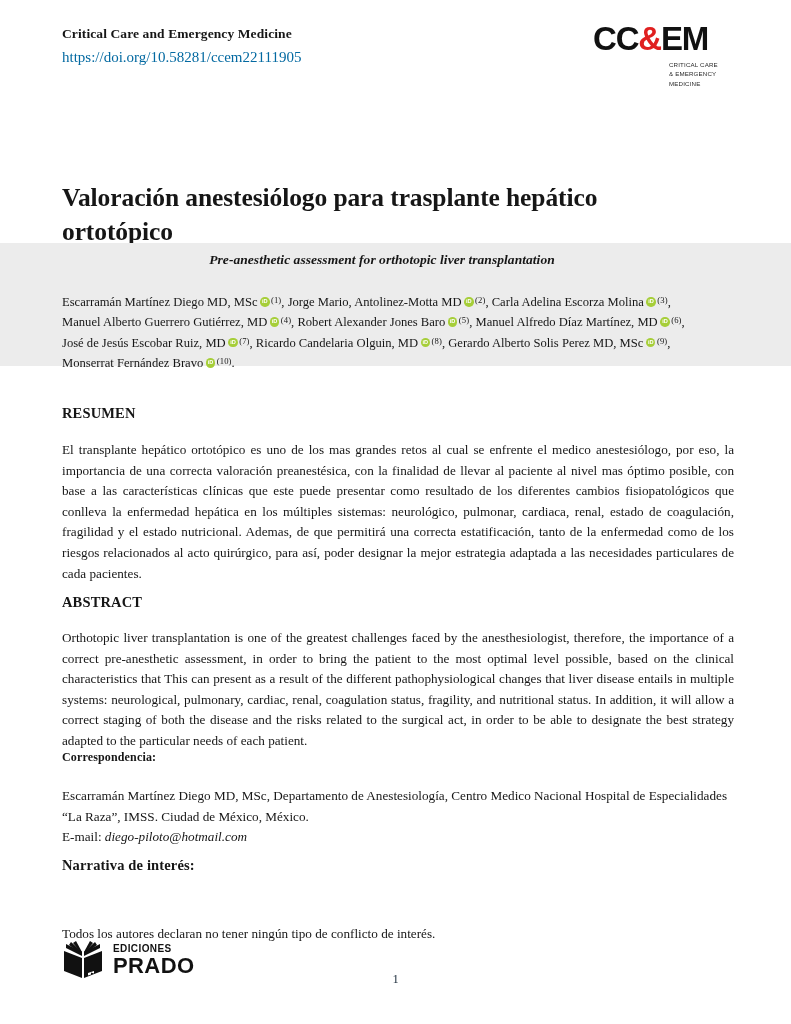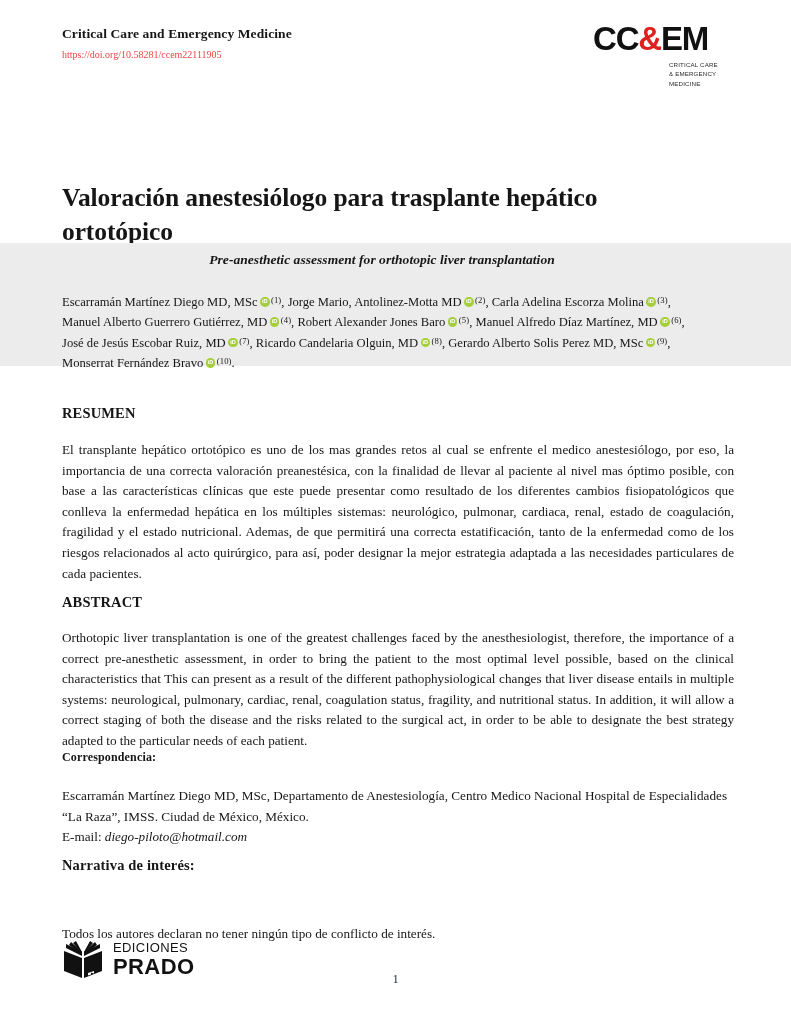--- a/index.html
+++ b/index.html
@@ -31,23 +31,23 @@
     top: 26px;
     width: 520px;
   }
   .journal-name {
     font-weight: bold;
     font-size: 13.5px;
     letter-spacing: 0.1px;
     line-height: 1.25;
   }
   .doi-line {
-    font-size: 10px;
+    font-size: 15px;
     margin-top: 6px;
-    color: #ef4444;
+    color: #0369a1;
   }
 
   .brand {
     position: absolute;
     right: 58px;
     top: 22px;
     width: 140px;
     text-align: left;
   }
   .brand-mark {
@@ -184,22 +184,22 @@
     align-items: center;
     gap: 9px;
   }
   .book-icon { display: block; }
   .pub-name {
     font-family: "Liberation Sans", sans-serif;
     line-height: 0.98;
     color: #111111;
   }
   .pub-top {
-    font-size: 13px;
-    font-weight: normal;
+    font-size: 10px;
+    font-weight: bold;
     letter-spacing: 0.4px;
     display: block;
   }
   .pub-bottom {
     font-size: 22px;
     font-weight: bold;
     letter-spacing: 0.4px;
     display: block;
     margin-top: 1px;
   }

